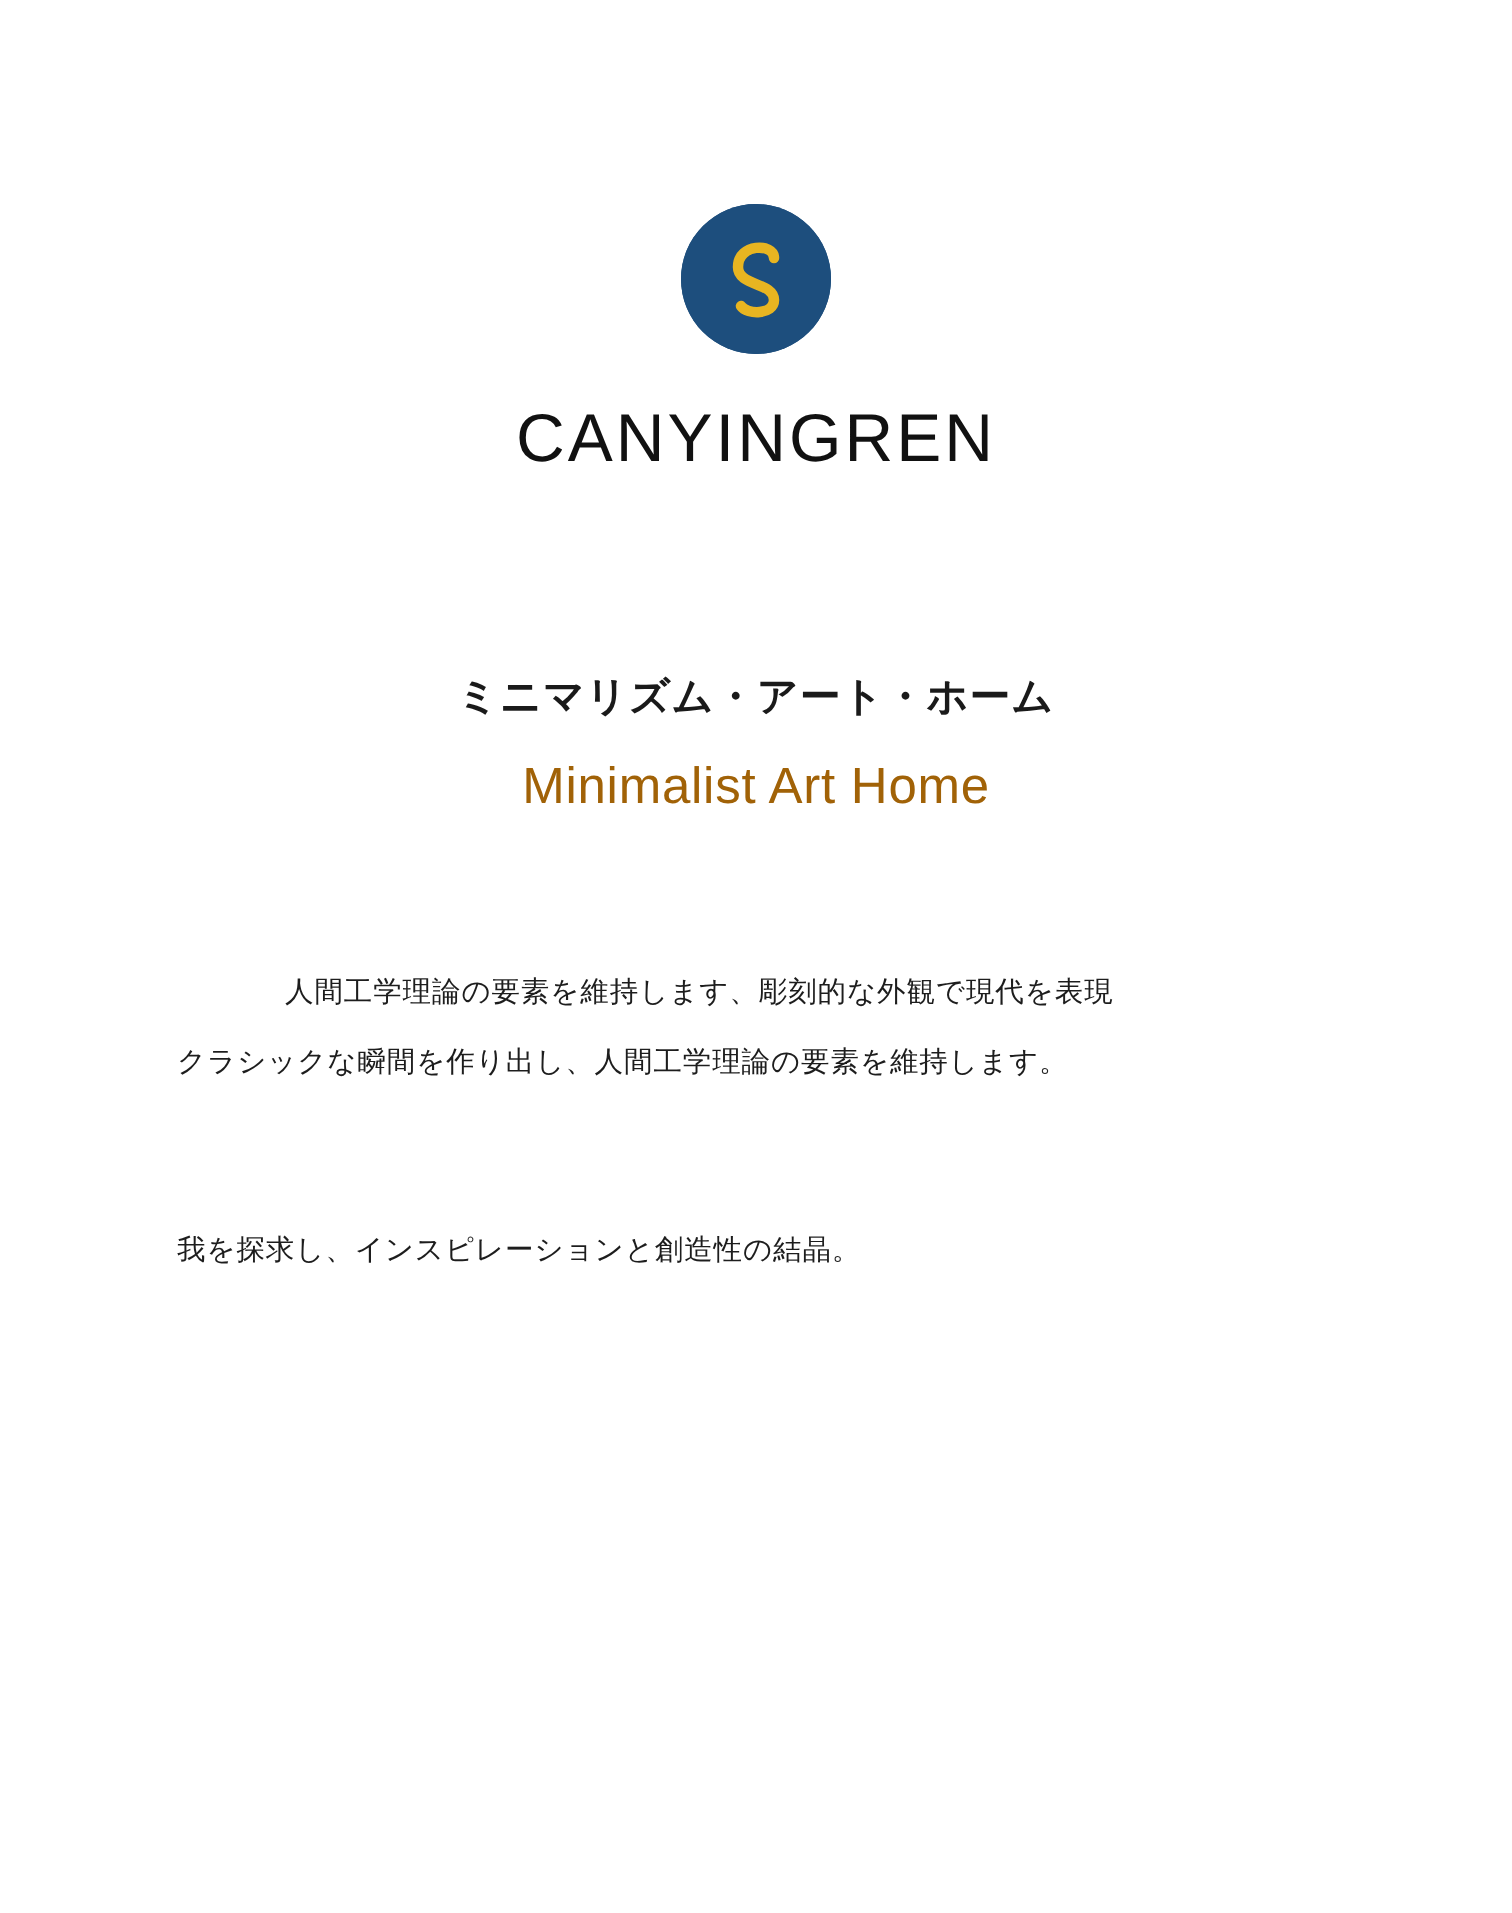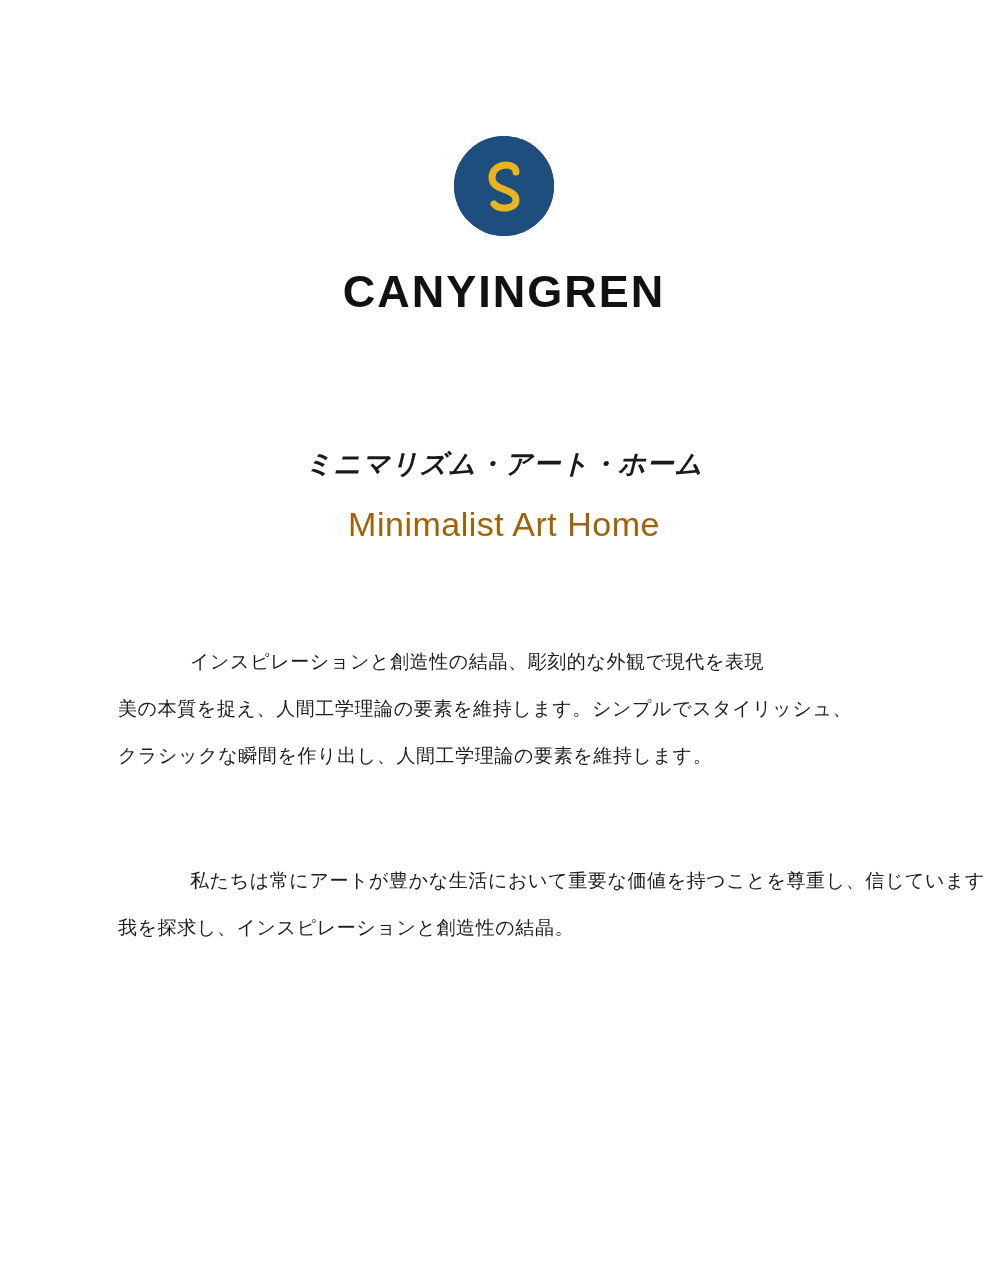--- a/index.html
+++ b/index.html
@@ -37,37 +37,36 @@
   }
   .logo-mark svg {
     position: absolute;
     left: 0;
     top: 0;
   }
   .brand-name {
     margin-top: 30px;
     font-size: 45px;
     letter-spacing: 2.0px;
-    font-weight: 700;
+    font-weight: 400;
     color: #111111;
     font-family: "Liberation Sans", sans-serif;
   }
 
   
   .headings {
     margin-top: 128px;
     text-align: center;
   }
   .headline-ja {
     font-size: 27px;
     font-weight: bold;
     letter-spacing: 1px;
     color: #1a1a1a;
     line-height: 1.4;
-    font-style: italic;
   }
   .headline-en {
     margin-top: 18px;
     font-size: 34px;
     font-weight: 400;
     color: #a16207;
     letter-spacing: 0.5px;
     line-height: 1.3;
   }
 
@@ -111,25 +110,23 @@
   </div>
 
   <div class="headings">
     <div class="headline-ja">ミニマリズム・アート・ホーム</div>
     <div class="headline-en">Minimalist Art Home</div>
   </div>
 
   <div class="body-copy">
 
     <div class="para first">
-      <span class="line"><span class="indent"></span><span>インスピレーションと創造性の結晶、彫刻的な外観で現代を表現</span></span>
-      <span class="line">美の本質を捉え、人間工学理論の要素を維持します。シンプルでスタイリッシュ、</span>
+      <span class="line"><span class="indent"></span><span>人間工学理論の要素を維持します、彫刻的な外観で現代を表現</span></span>
       <span class="line">クラシックな瞬間を作り出し、人間工学理論の要素を維持します。</span>
     </div>
 
     <div class="para second">
-      <span class="line"><span class="indent"></span><span>私たちは常にアートが豊かな生活において重要な価値を持つことを尊重し、信じています</span></span>
       <span class="line">我を探求し、インスピレーションと創造性の結晶。</span>
     </div>
 
   </div>
 
 </div>
 
 </body></html>

